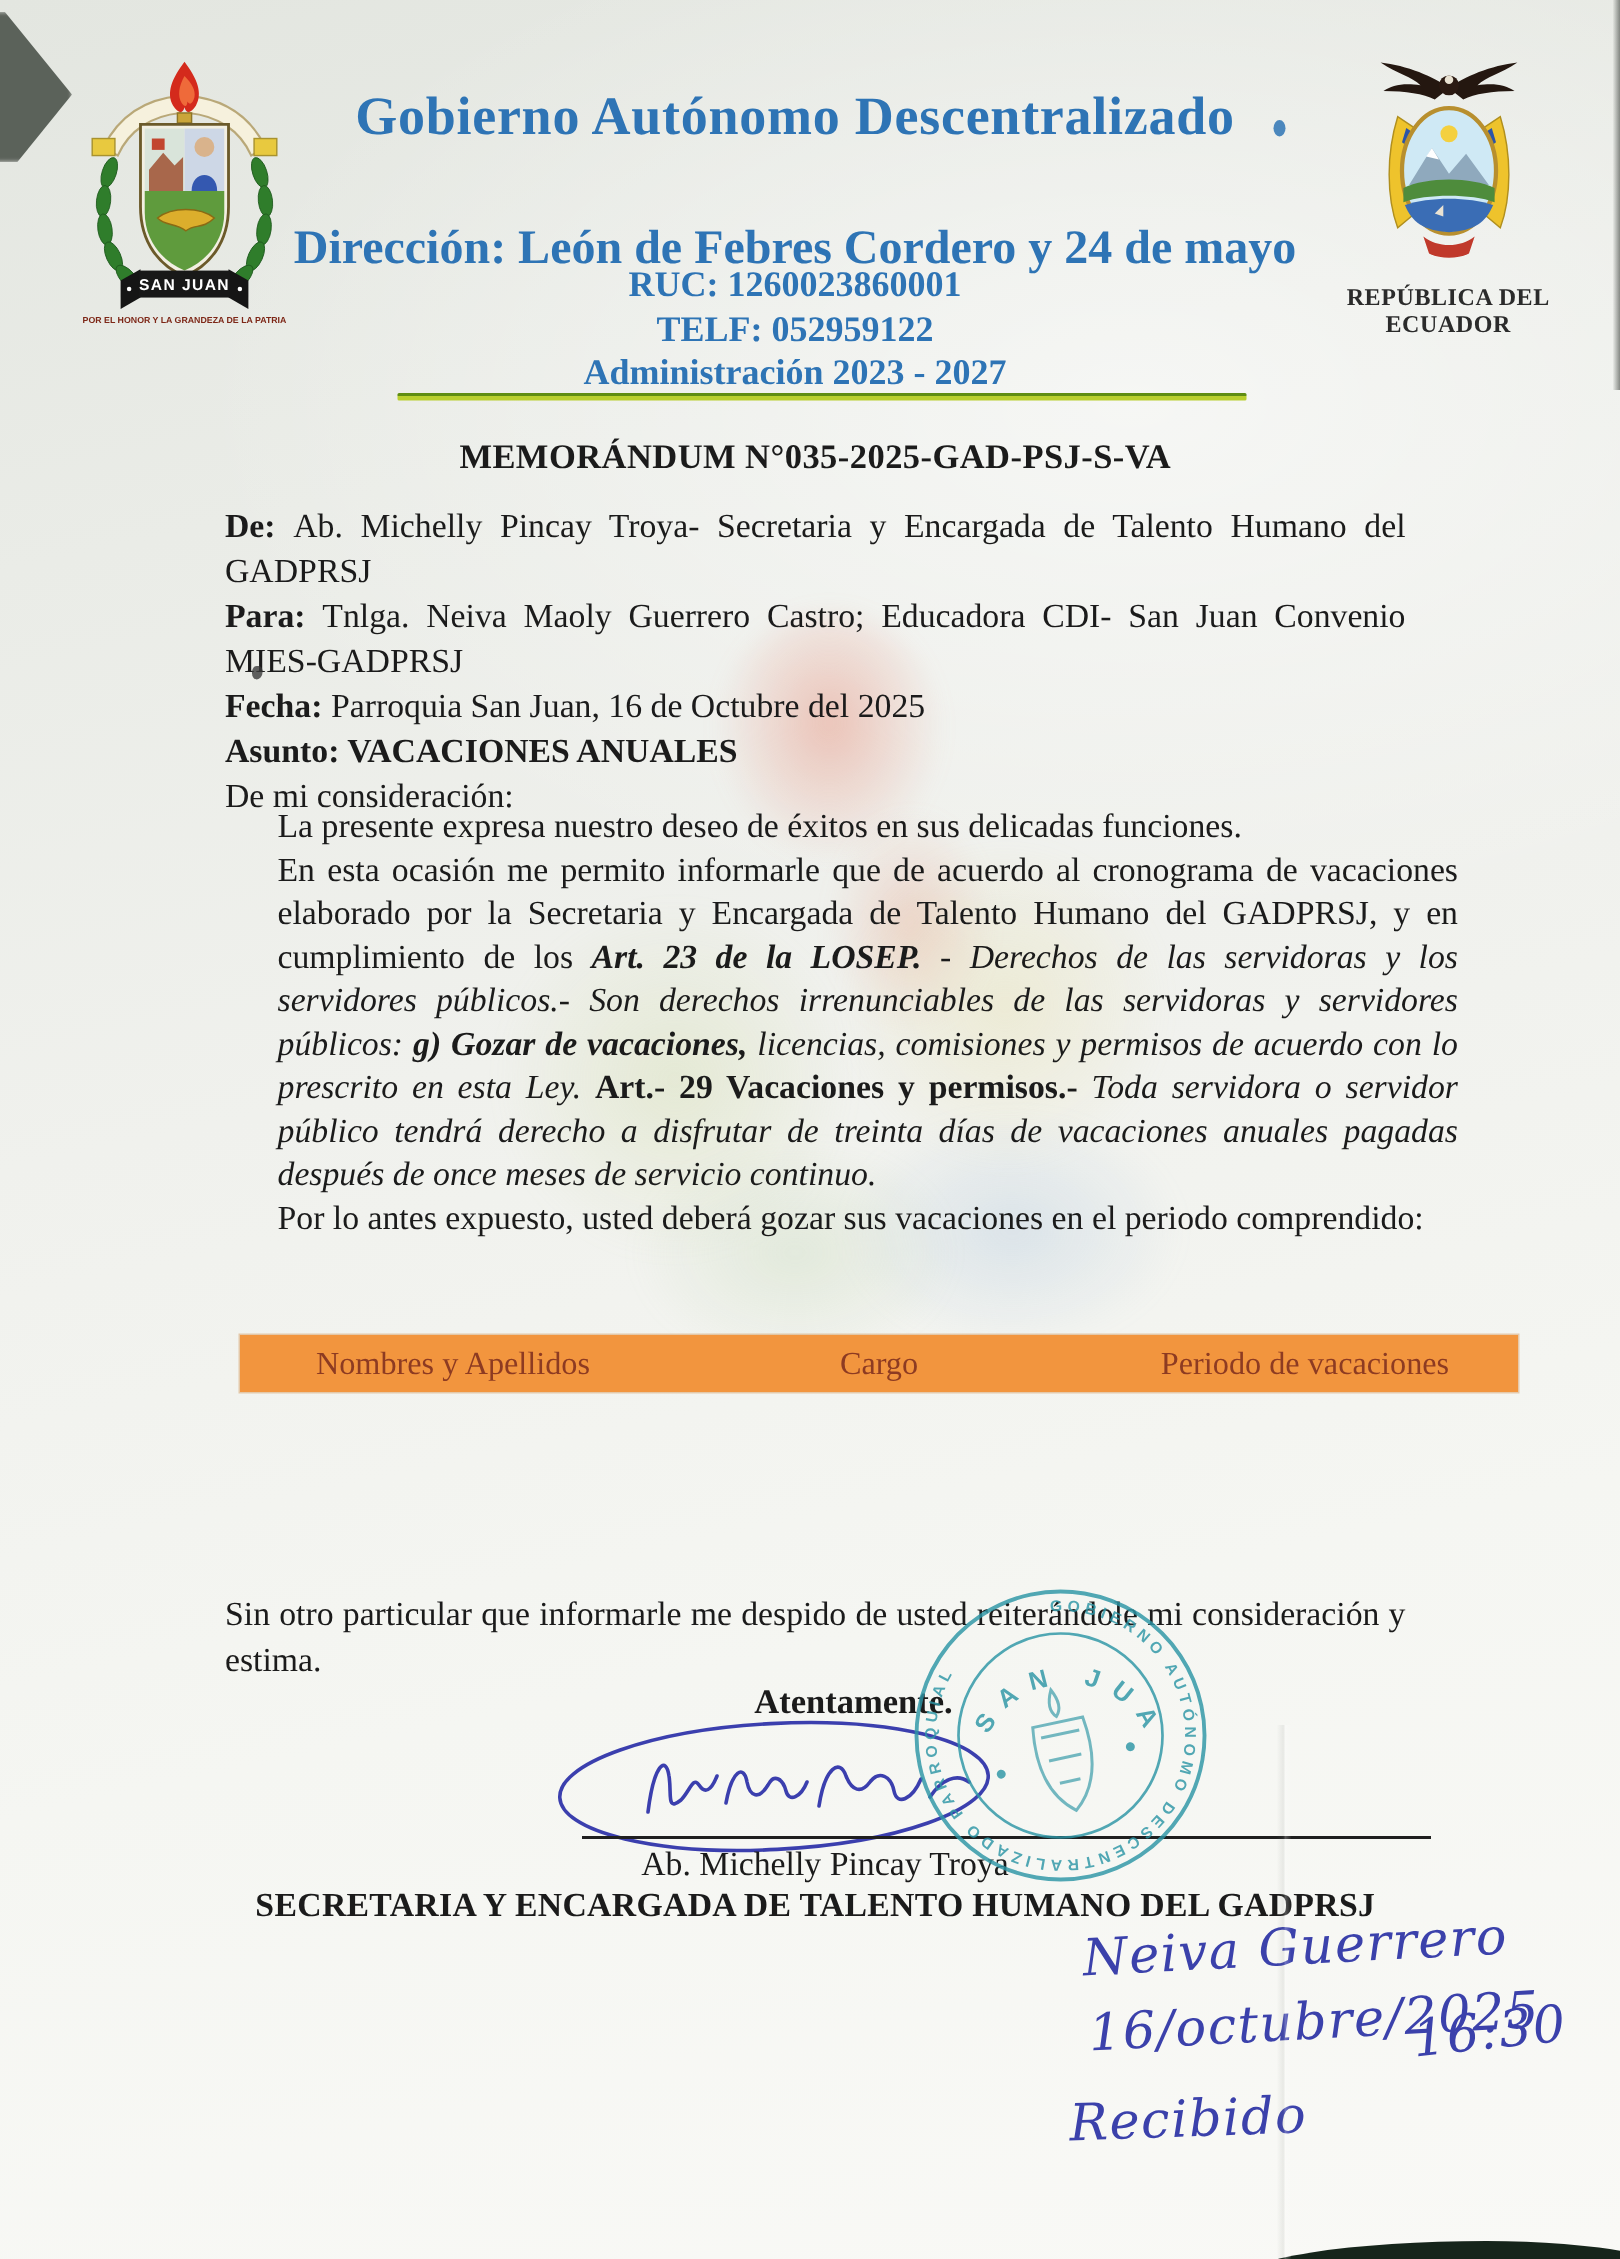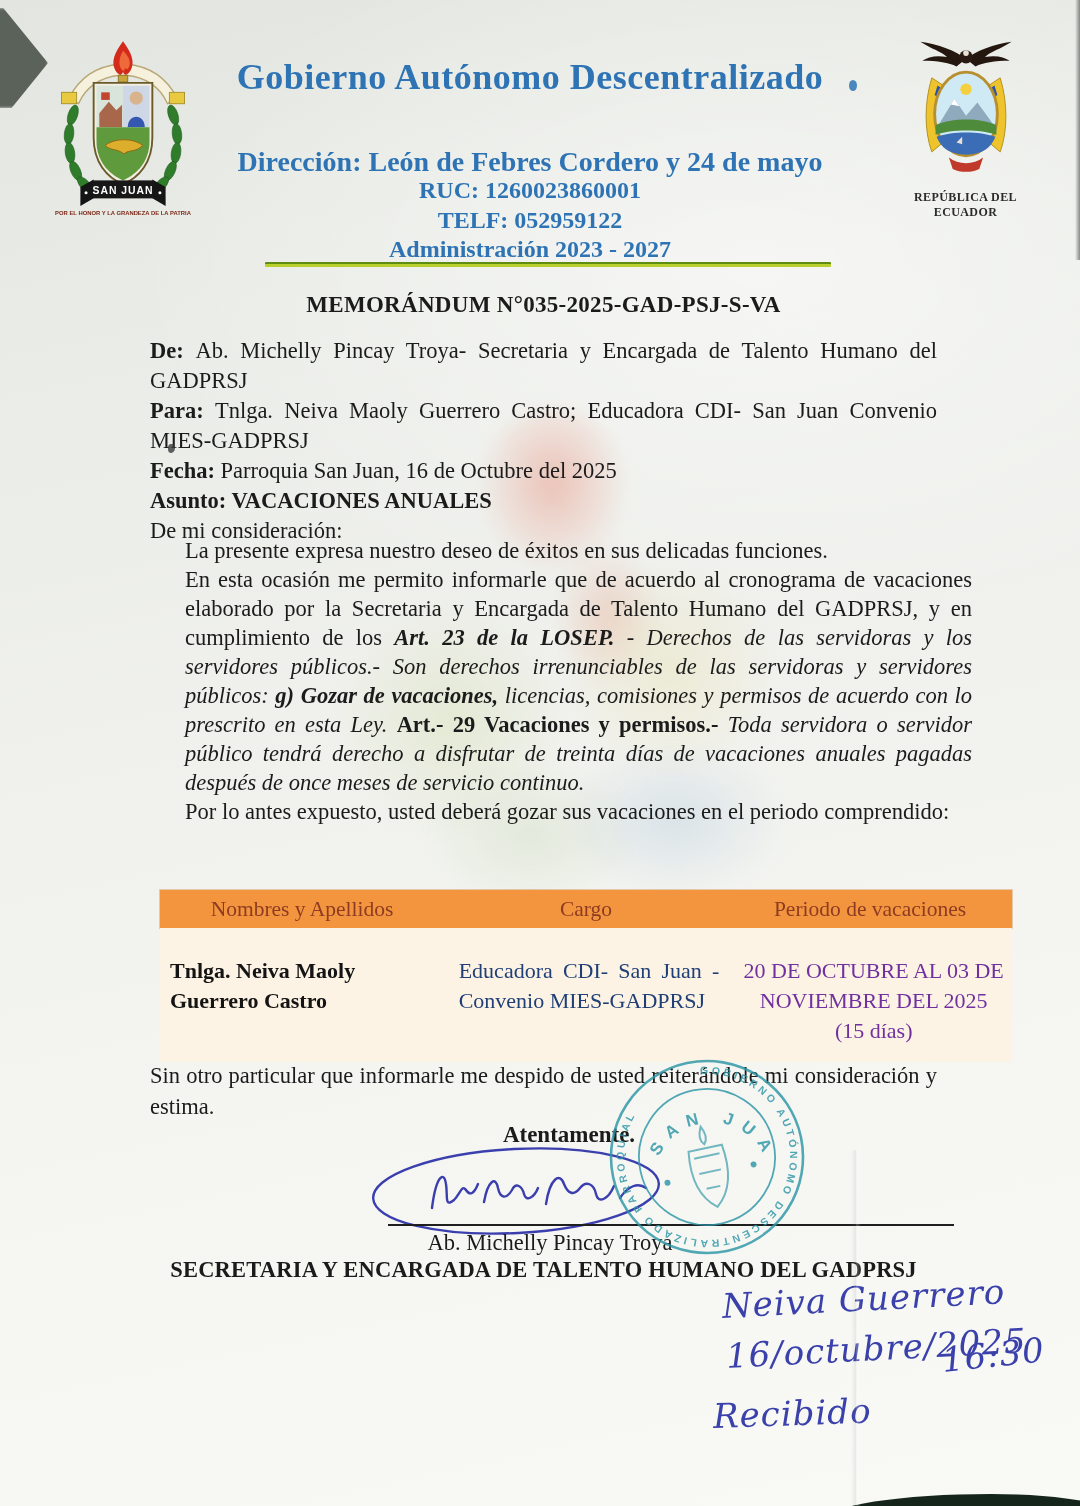--- a/index.html
+++ b/index.html
@@ -6,27 +6,27 @@
   .page{position:relative;width:1080px;height:1506px;overflow:hidden;
     font-family:"Liberation Serif","DejaVu Serif",serif;color:#1b1b1b;
     background:
       radial-gradient(ellipse 900px 500px at 70% 18%, rgba(255,255,255,.55), rgba(255,255,255,0) 70%),
       linear-gradient(168deg,#e3e6e0 0%,#eaece7 22%,#f0f1ed 45%,#f5f6f2 70%,#f9f9f6 100%);}
   .abs{position:absolute;}
   
   .hline{left:180px;width:700px;text-align:center;color:#2e74b5;font-weight:bold;}
   .h1{top:56px;font-size:36px;letter-spacing:.5px;}
   .h2{top:101px;font-size:32px;}
-  .h3{top:146px;font-size:28px;}
+  .h3{top:146px;font-size:32px;}
   .h4{top:177px;font-size:24px;}
   .h5{top:207px;font-size:24px;}
   .h6{top:236px;font-size:24px;}
   .greenbar{left:265px;top:262px;width:566px;height:5px;
     background:linear-gradient(to bottom,#5f8d12 0 45%,#b9cf2e 45% 100%);border-radius:1px;}
-  .caption-ec{left:888px;top:190px;width:155px;text-align:center;font-size:12px;font-weight:bold;color:#2b2b2b;letter-spacing:.4px;}
+  .caption-ec{left:888px;top:190px;width:155px;text-align:center;font-size:16px;font-weight:bold;color:#2b2b2b;letter-spacing:.4px;}
   
   .title{left:150px;top:292px;width:787px;text-align:center;font-weight:bold;font-size:23px;letter-spacing:.3px;}
   .meta{left:150px;top:336px;width:787px;font-size:22.5px;line-height:30px;}
   .meta p{margin:0;text-align:justify;}
   .body-flow{left:150px;top:536px;width:787px;font-size:22.5px;line-height:29px;margin-left:35px;}
   .body-flow p{margin:0;text-align:justify;}
   .b{font-weight:bold;}
   .i{font-style:italic;}
   
   .vtable{left:160px;top:890px;width:852px;}
@@ -174,28 +174,20 @@
     <p><span>La presente expresa nuestro deseo de éxitos en sus delicadas funciones.</span></p>
     <p><span>En esta ocasión me permito informarle que de acuerdo al cronograma de vacaciones elaborado por la Secretaria y Encargada de Talento Humano del GADPRSJ, y en cumplimiento de los </span><span class="b i">Art. 23 de la LOSEP.</span><span class="i"> - Derechos de las servidoras y los servidores públicos.- Son derechos irrenunciables de las servidoras y servidores públicos: </span><span class="b i">g) Gozar de vacaciones,</span><span class="i"> licencias, comisiones y permisos de acuerdo con lo prescrito en esta Ley. </span><span class="b">Art.- 29 Vacaciones y permisos.- </span><span class="i">Toda servidora o servidor público tendrá derecho a disfrutar de treinta días de vacaciones anuales pagadas después de once meses de servicio continuo.</span></p>
     <p><span>Por lo antes expuesto, usted deberá gozar sus vacaciones en el periodo comprendido:</span></p>
   </div>
 
   <div class="abs vtable">
     <div class="vhead">
       <div>Nombres y Apellidos</div>
       <div>Cargo</div>
       <div>Periodo de vacaciones</div>
-    </div>
-    <div class="vrow">
-      <div class="c-name">Tnlga. Neiva Maoly Guerrero Castro</div>
-      <div class="c-cargo">Educadora CDI- San Juan -Convenio MIES-GADPRSJ</div>
-      <div class="c-periodo">
-        <div>20 DE OCTUBRE AL 03 DE NOVIEMBRE DEL 2025</div>
-        <div>(15 días)</div>
-      </div>
     </div>
   </div>
 
   <div class="abs closing">Sin otro particular que informarle me despido de usted reiterándole mi consideración y estima.</div>
   <div class="abs atent">Atentamente.</div>
 
   <svg class="abs sig-svg" width="320" height="104" viewBox="0 0 320 104">
     <g fill="none" stroke="#3b3fae" stroke-width="2.4" stroke-linecap="round">
       <ellipse cx="150" cy="55" rx="143" ry="42" transform="rotate(-3 150 55)"></ellipse>
       <path d="M66,72 C70,40 78,34 80,48 C82,60 78,72 88,64 C94,58 96,48 100,54 C104,60 108,58 112,48"></path>

